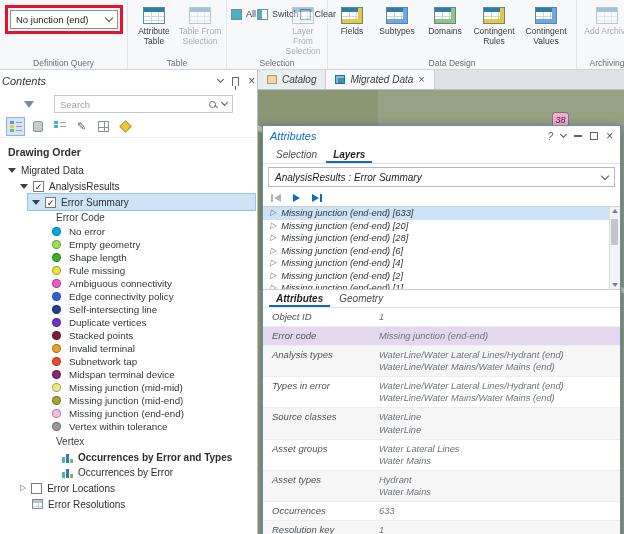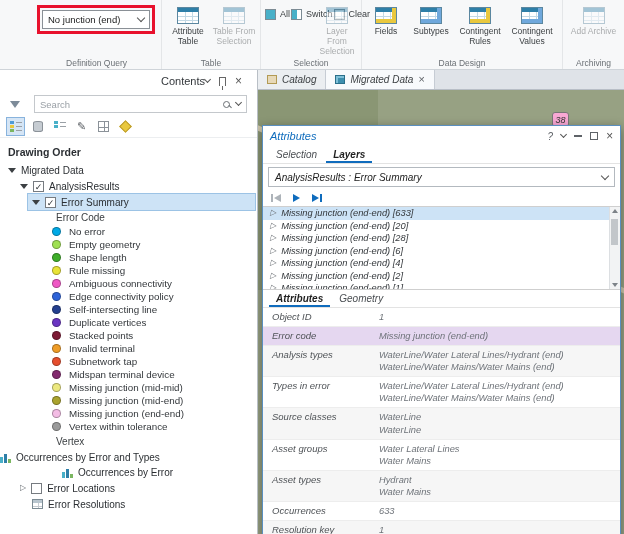--- a/index.html
+++ b/index.html
@@ -7,21 +7,21 @@
   body { font-family:"Liberation Sans",sans-serif; font-size:10.5px; color:#333;
          background:#fff; overflow:hidden; position:relative; }
 
   
   .ribbon { position:absolute; top:0; left:0; width:624px; height:70px;
             background:#f7f8f9; border-bottom:1px solid #cfd4d9; display:flex; }
   .g { position:relative; height:100%; border-right:1px solid #e4e6e8;
        padding:4px 4px 14px; display:flex; gap:2px; align-items:flex-start; }
   .glabel { position:absolute; bottom:1px; left:0; right:0; text-align:center;
             font-size:8.5px; color:#6b7075; white-space:nowrap; }
-  .g-dq { width:130px;margin-left:32px; }
+  .g-dq { width:130px; }
   .red-box { border:3px solid #e8112d; padding:2px; margin:1px 0 0 1px; }
   .dq-dd { width:108px; height:19px; border:1px solid #8a9096; background:#fff;
            display:flex; align-items:center; justify-content:space-between;
            padding:0 5px; font-size:9.5px; color:#222; }
   .chev { width:6px; height:6px; border-right:1.4px solid #555; border-bottom:1.4px solid #555;
           transform:rotate(45deg); margin-top:-3px; flex:none; }
   .chev.sm { width:5px; height:5px; }
   .rbtn { width:44px; display:flex; flex-direction:column; align-items:center; gap:3px;
           padding-top:3px; font-size:8.5px; color:#3c4043; text-align:center; line-height:1.15; }
   .rbtn.w40{width:40px;} .rbtn.w46{width:46px;} .rbtn.w48{width:48px;} .rbtn.w52{width:52px;}
@@ -38,28 +38,28 @@
   .sel-col { display:flex; flex-direction:row; gap:1px; width:50px; padding-top:2px; }
   .srow { display:flex; align-items:center; gap:4px; height:16px; font-size:9px; color:#3c4043; }
   .sic { width:11px; height:11px; border:1px solid #7c8b94; flex:none; }
   .sic.all { background:#49b0c8; }
   .sic.sw  { background:linear-gradient(90deg,#49b0c8 50%,#fff 50%); }
   .sic.clr { background:#fff; box-shadow:inset 0 0 0 1px #d7dde1; }
 
   
   .contents { position:absolute; top:70px; left:0; width:258px; height:464px;
               background:#fff; border-right:1px solid #b9bfc6; overflow:hidden; }
-  .c-head { height:22px; display:flex; align-items:center; padding:0 15px;
-            justify-content:flex-end; }
+  .c-head { height:22px; display:flex; align-items:center; padding:0 2px;
+            justify-content:space-between;font-style:italic; }
   .c-title { font-size:11px; color:#33373b; }
   .c-hicons { display:flex; align-items:center; gap:9px; }
   .pin { width:7px; height:9px; border:1px solid #666; border-bottom:none; position:relative; }
   .pin::after { content:""; position:absolute; left:2px; bottom:-4px; width:1px; height:4px; background:#666; }
   .x { font-size:12px; color:#555; line-height:1; }
-  .c-search { height:24px; display:flex; align-items:center; gap:14px; padding:0 10px; }
+  .c-search { height:24px; display:flex; align-items:center; gap:20px; padding:0 24px; }
   .funnel { width:0; height:0; border-left:5px solid transparent; border-right:5px solid transparent;
             border-top:7px solid #7d8b99; }
   .sbox { flex:1; height:18px; border:1px solid #c4c8cc; background:#fff; display:flex;
           align-items:center; padding:0 5px; gap:6px; }
   .sbox input { flex:1; border:none; outline:none; font-size:9.5px; font-family:inherit; color:#333; min-width:0; }
   .sbox input::placeholder { color:#9aa0a6; }
   .mag { width:7px; height:7px; border:1.4px solid #6b7075; border-radius:50%; position:relative; flex:none; }
   .mag::after { content:""; position:absolute; width:4px; height:1.4px; background:#6b7075;
                 right:-3px; bottom:-1px; transform:rotate(45deg); }
   .c-toolbar { height:22px; display:flex; align-items:center; gap:5px; padding:0 7px;
@@ -226,20 +226,24 @@
 
   <div class="g">
     <div class="rbtn w40">
       <span class="ticon yy"></span>
       <span>Fields</span>
     </div>
     <div class="rbtn w46">
       <span class="ticon bb"></span>
       <span>Subtypes</span>
     </div>
+    <div class="rbtn w46">
+      <span class="ticon gg"></span>
+      <span>Domains</span>
+    </div>
     <div class="rbtn w48">
       <span class="ticon yy"></span>
       <span>Contingent Rules</span>
     </div>
     <div class="rbtn w52">
       <span class="ticon bb"></span>
       <span>Contingent Values</span>
     </div>
     <div class="glabel">Data Design</div>
   </div>
@@ -373,21 +377,21 @@
         <span class="dot" style="background: rgb(243, 188, 228);"></span>
         <span>Missing junction (end-end)</span>
       </div>
     <div class="lg-row">
         <span class="dot" style="background: rgb(154, 154, 154);"></span>
         <span>Vertex within tolerance</span>
       </div>
   </div>
 
   <div class="lg-title" style="height:17px;">Vertex</div>
-  <div class="crow" style="height:15px;">
+  <div class="crow" style="padding-left:62px; height:15px;font-weight:bold;">
     <span class="chicon"></span>
     <span>Occurrences by Error and Types</span>
   </div>
   <div class="crow" style="padding-left:62px; height:15px;">
     <span class="chicon"></span>
     <span>Occurrences by Error</span>
   </div>
 
   <div class="crow" style="padding-left:20px;">
     <span class="holl">▷</span>

